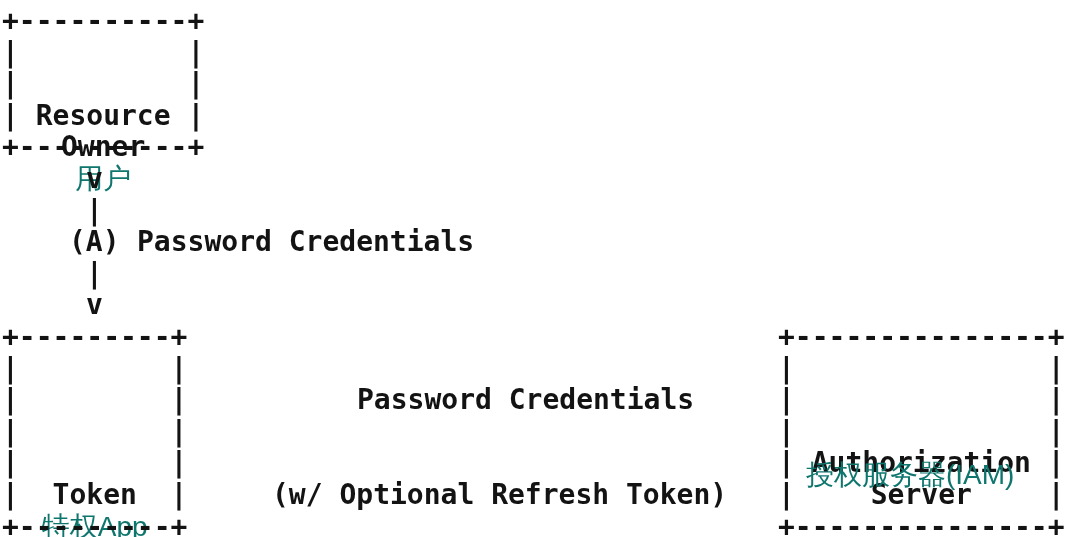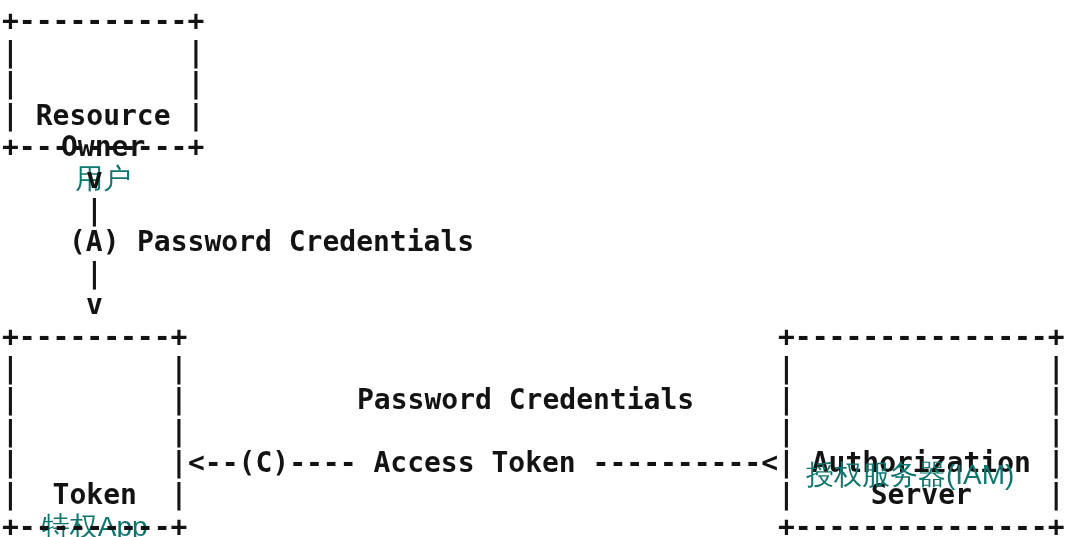--- a/index.html
+++ b/index.html
@@ -101,21 +101,21 @@
       <span class="pr">|</span>
     </div>
     <div class="brow">
       <span class="pl">|</span>
       <span class="pr">|</span>
     </div>
     <div class="brow"><span>+---------+</span></div>
   </div>
 
   <div class="line" id="b-label">Password Credentials</div>
-  <div class="line" id="c-arrow">&lt;--(C)---- Access Token ----------&lt;</div>
+  <div class="line" id="c-label">(w/ Optional Refresh Token)</div>
 
   <div class="box" id="box-auth-server">
     <div class="brow"><span>+---------------+</span></div>
     <div class="brow">
       <span class="pl">|</span>
       <span class="pr">|</span>
     </div>
     <div class="brow">
       <span class="bc">Authorization</span>
       <span class="pl">|</span>

